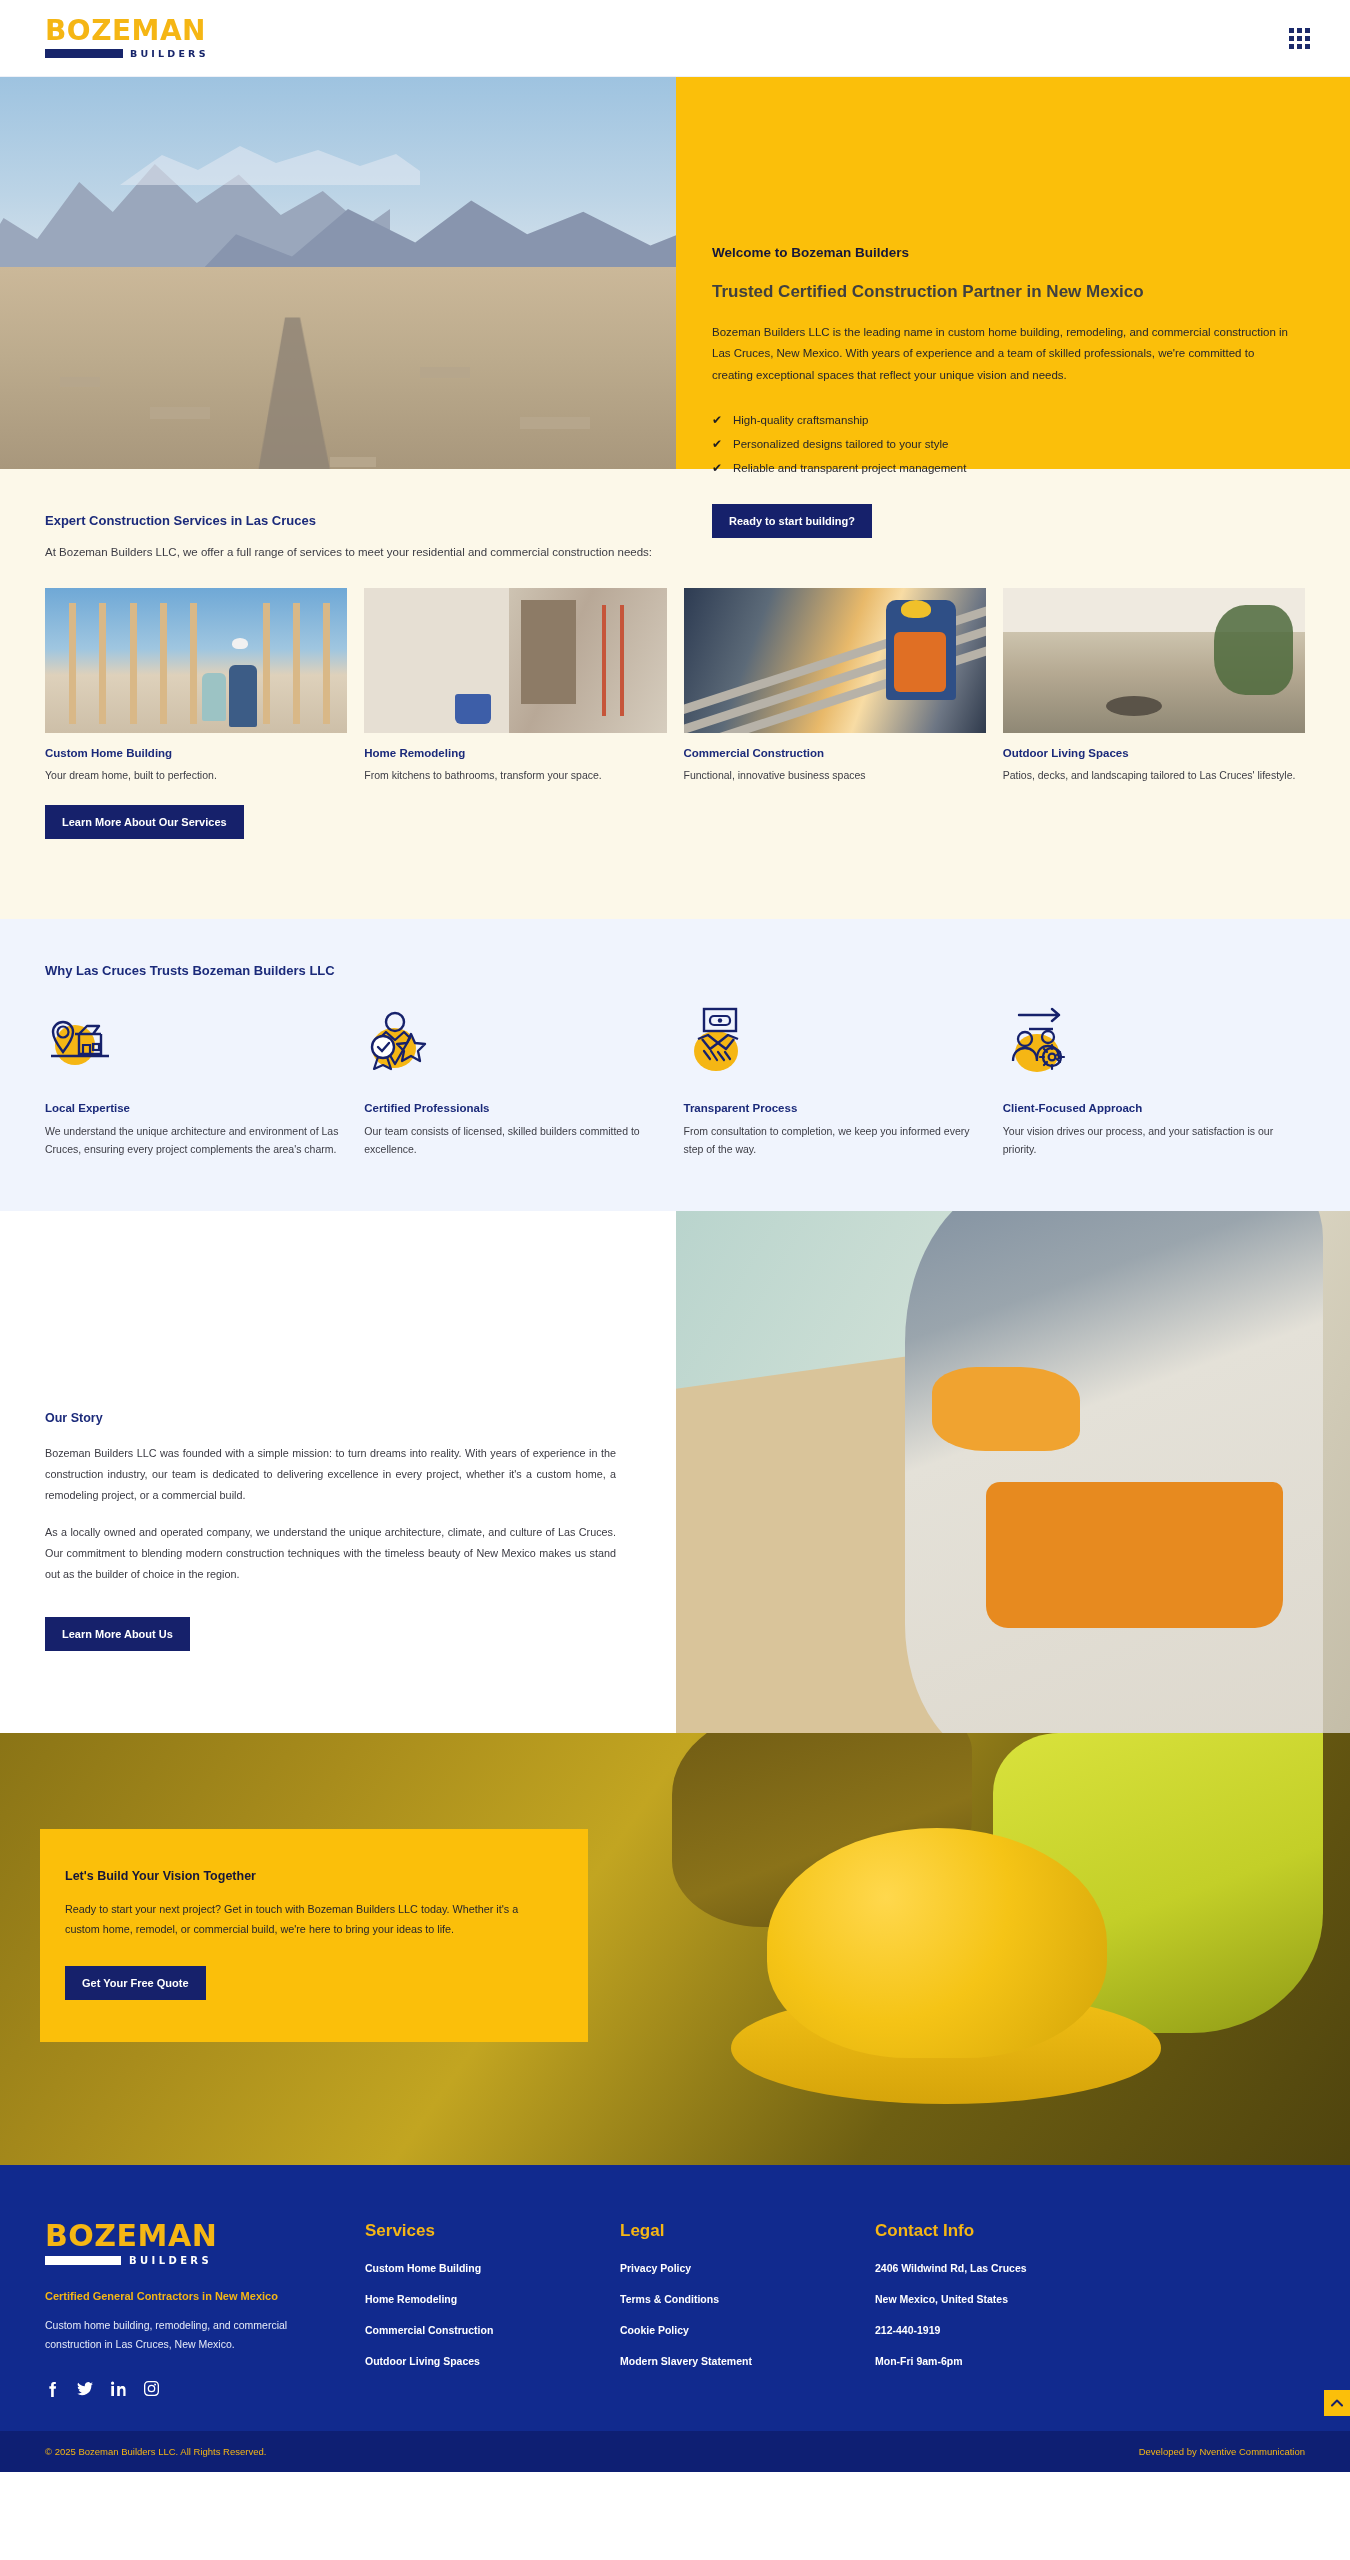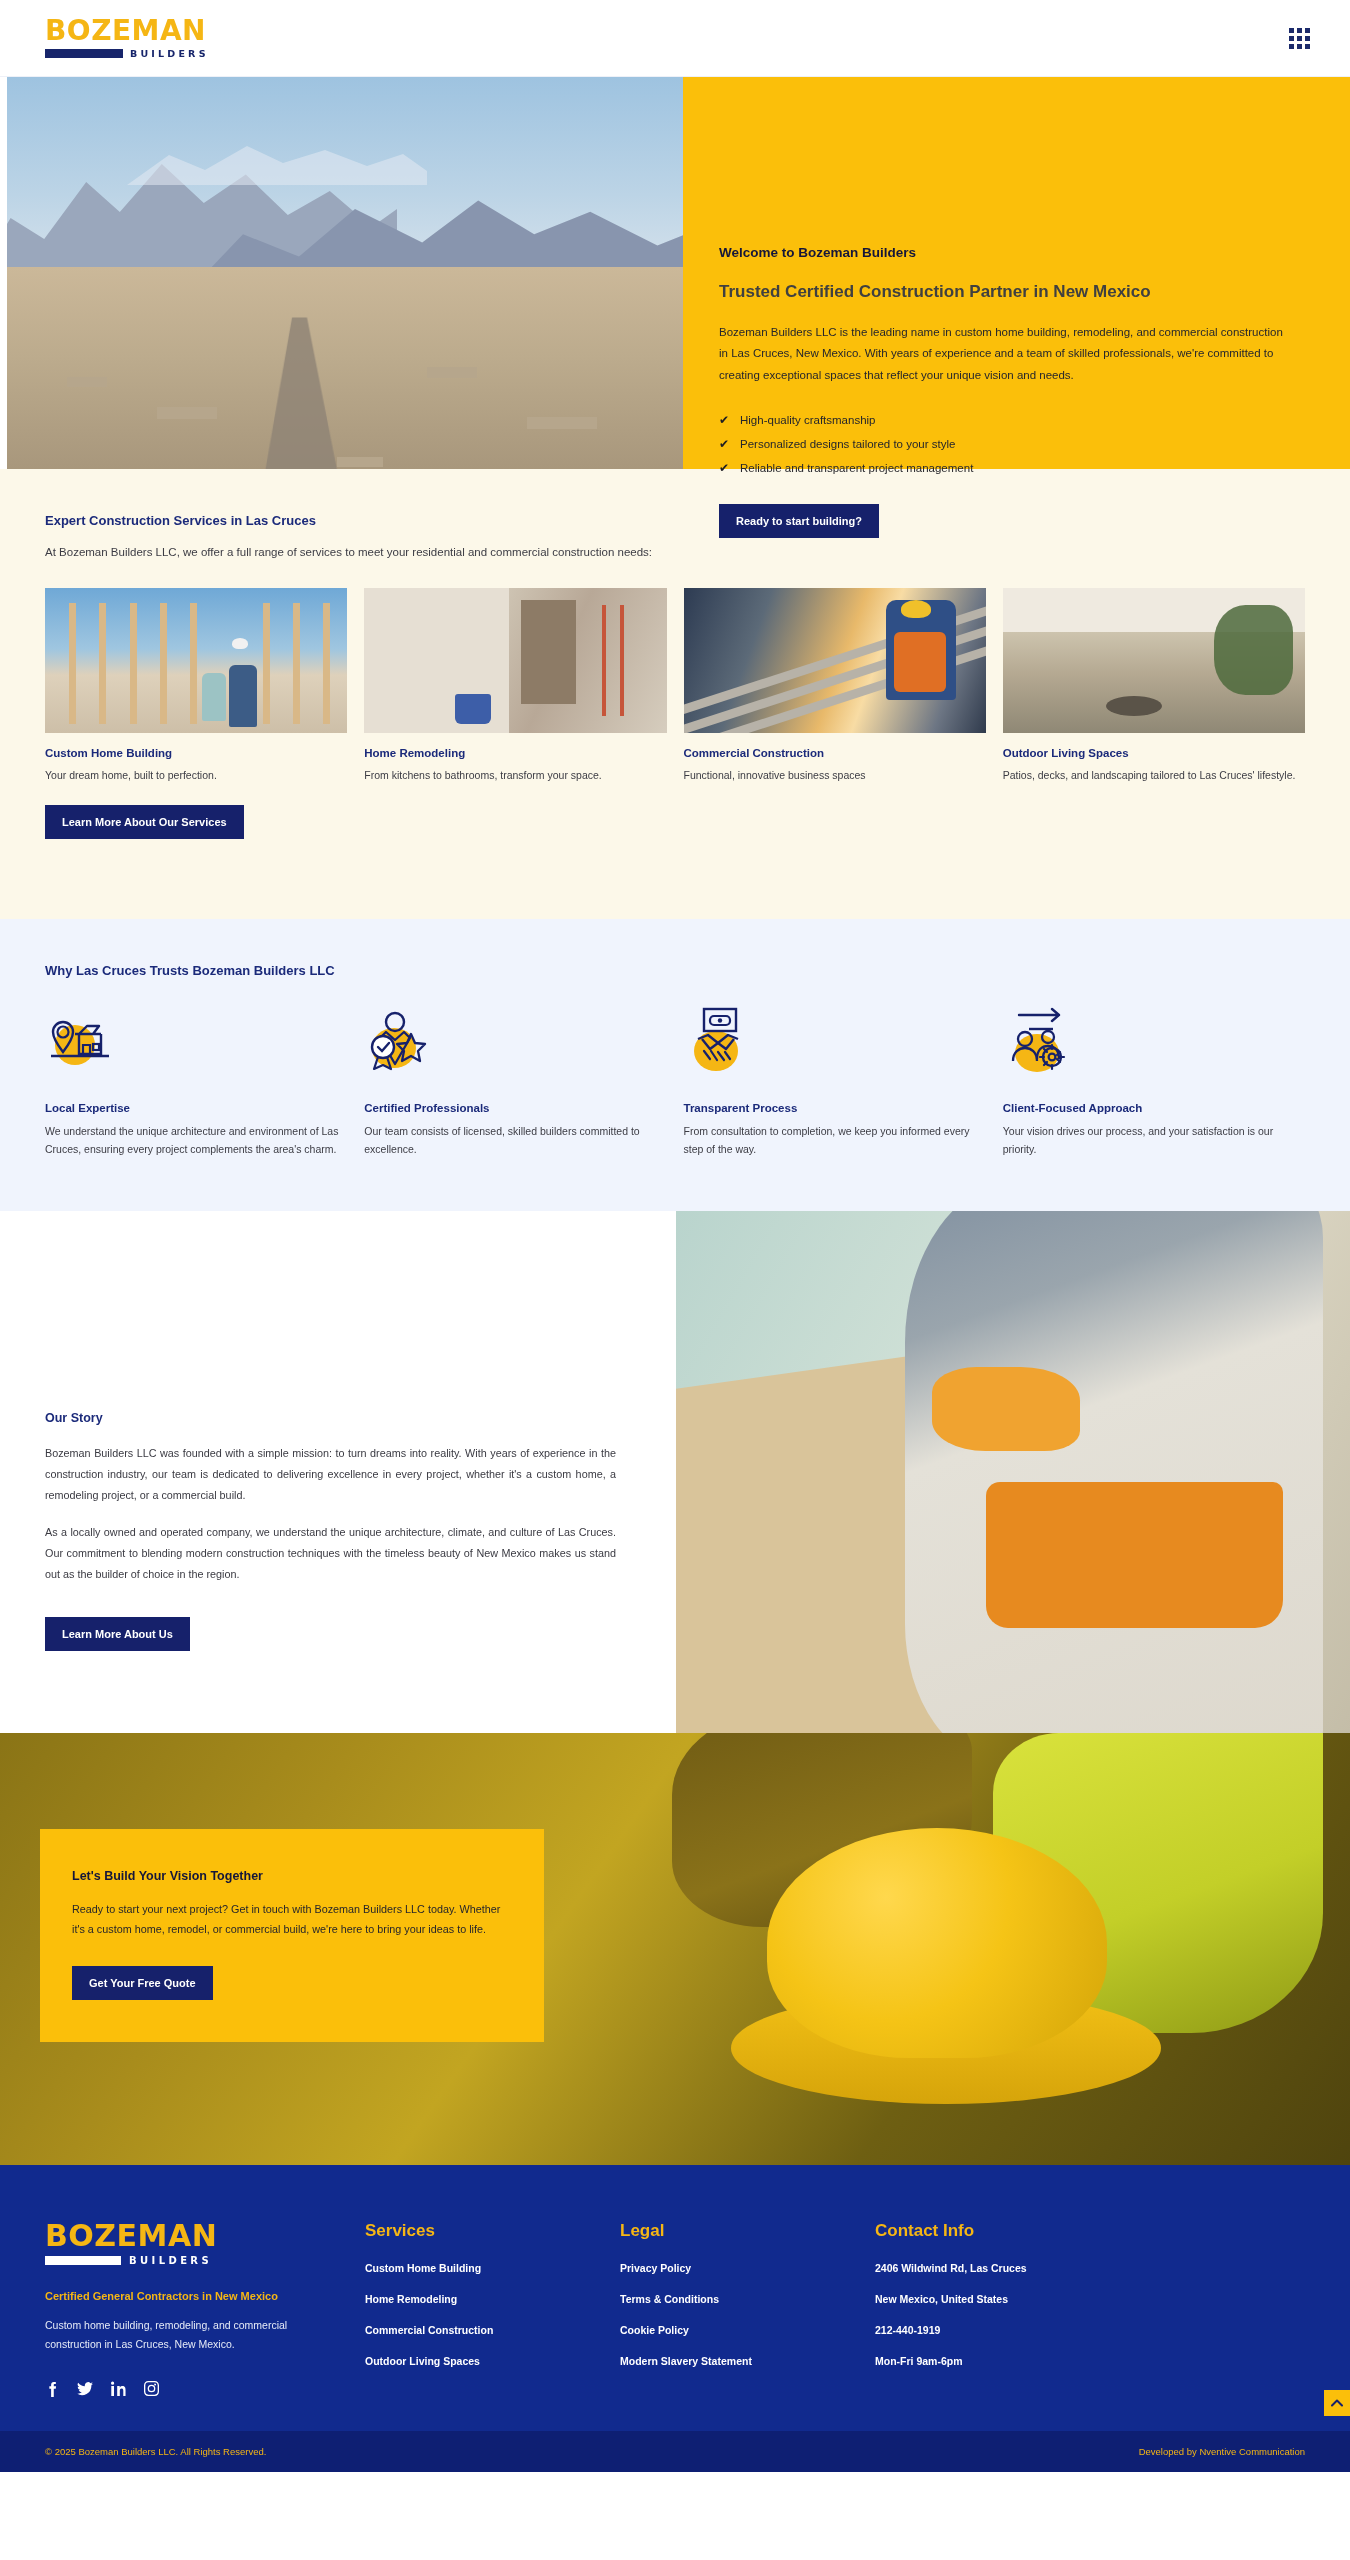--- a/index.html
+++ b/index.html
@@ -37,21 +37,21 @@
     font-size: 9.5px;
     font-weight: 700;
     letter-spacing: 3.2px;
     color: #17256b;
     font-family: "DejaVu Sans", sans-serif;
   }
   .grid-menu { display: grid; grid-template-columns: repeat(3, 5px); grid-gap: 3px; cursor: pointer; }
   .grid-menu span { width: 5px; height: 5px; background: #1b2a6b; display: block; }
 
   
-  .hero { display: flex; height: 392px; padding-left: 7px; }
+  .hero { display: flex; height: 392px; }
   .hero-img { width: 676px; position: relative; overflow: hidden; background: #b9c7d6; }
   .sky { position:absolute; inset:0; background: linear-gradient(to bottom, #9ec3e0 0%, #bcd4e6 30%, #d8e3ec 52%, #cdb89a 70%, #b9a083 100%); }
   .mtn1 { position:absolute; top:48px; left:-30px; width:420px; height:150px; background:#9aa7bc;
           clip-path: polygon(0% 100%, 8% 62%, 16% 76%, 26% 38%, 34% 58%, 44% 26%, 54% 52%, 64% 33%, 74% 60%, 84% 44%, 94% 68%, 100% 56%, 100% 100%); }
   .mtn2 { position:absolute; top:76px; left:180px; width:560px; height:140px; background:#8895ae;
           clip-path: polygon(0% 100%, 10% 58%, 20% 74%, 30% 40%, 42% 64%, 52% 34%, 62% 58%, 72% 42%, 84% 66%, 94% 50%, 100% 70%, 100% 100%); }
   .mtn-snow { position:absolute; top:58px; left:120px; width:300px; height:50px; background:#e3eaf2; opacity:.55;
           clip-path: polygon(0% 100%, 14% 40%, 26% 70%, 40% 22%, 52% 56%, 66% 30%, 80% 62%, 92% 38%, 100% 72%, 100% 100%); }
   .city2 { position:absolute; left:0; right:0; top:190px; bottom:0; background: linear-gradient(to bottom,#cbb899 0%, #bcab8d 45%, #a8977c 100%); }
   .road { position:absolute; left:250px; top:230px; width:90px; height:226px; background:#8d8274; transform: perspective(300px) rotateX(12deg); opacity:.8;
@@ -140,23 +140,23 @@
   
   .cta { position: relative; height: 432px; overflow: hidden; }
   .cta-bg { position:absolute; inset:0; background: linear-gradient(125deg,#8a7416 0%, #a88c1c 22%, #c2a521 42%, #6e5f12 70%, #4f440e 100%); }
   .cta-hat { position:absolute; right:18%; top:22%; width:340px; height:230px; background: radial-gradient(circle at 35% 30%, #ffd84d 0%, #f5c416 45%, #d3a408 100%); border-radius: 50% 50% 42% 42%; }
   .cta-brim { position:absolute; right:14%; top:60%; width:430px; height:112px; background: linear-gradient(to bottom,#f2c015,#d6a40a); border-radius: 50%; }
   .cta-sleeve { position:absolute; right:2%; top:0; width:330px; height:300px; background: linear-gradient(160deg,#d9e23c 0%, #c3cf28 55%, #8f9a16 100%); border-radius: 20% 0 40% 40%; }
   .cta-arm { position:absolute; right:28%; top:-6%; width:300px; height:220px; background: linear-gradient(160deg,#6e5a14 0%, #8a7219 60%, #5d4d10 100%); border-radius: 40% 20% 50% 30%; }
   .cta-card {
     position: relative;
     margin: 96px 0 0 40px;
-    width: 504px;
+    width: 548px;
     background: #FBBF0A;
-    padding: 40px 36px 42px 32px;
+    padding: 40px 36px 42px 25px;
   }
   .cta-title { font-size: 12.5px; font-weight: 700; color: #15163a; margin-bottom: 16px; }
   .cta-para { font-size: 10.8px; color:#26262b; line-height: 1.9; }
   .cta-btn { margin-top: 26px; }
 
   
   .footer { background: #112A8E; color: #ffffff; padding: 56px 45px 34px 45px; display: flex; gap: 0; }
   .f-col-brand { width: 320px; }
   .f-logo-word { font-size: 30px; font-weight: 800; letter-spacing: 0.5px; color:#F5B614; line-height:1; font-family:"DejaVu Sans", sans-serif; }
   .f-logo-row { display:flex; align-items:center; gap:8px; margin-top: 4px; }

